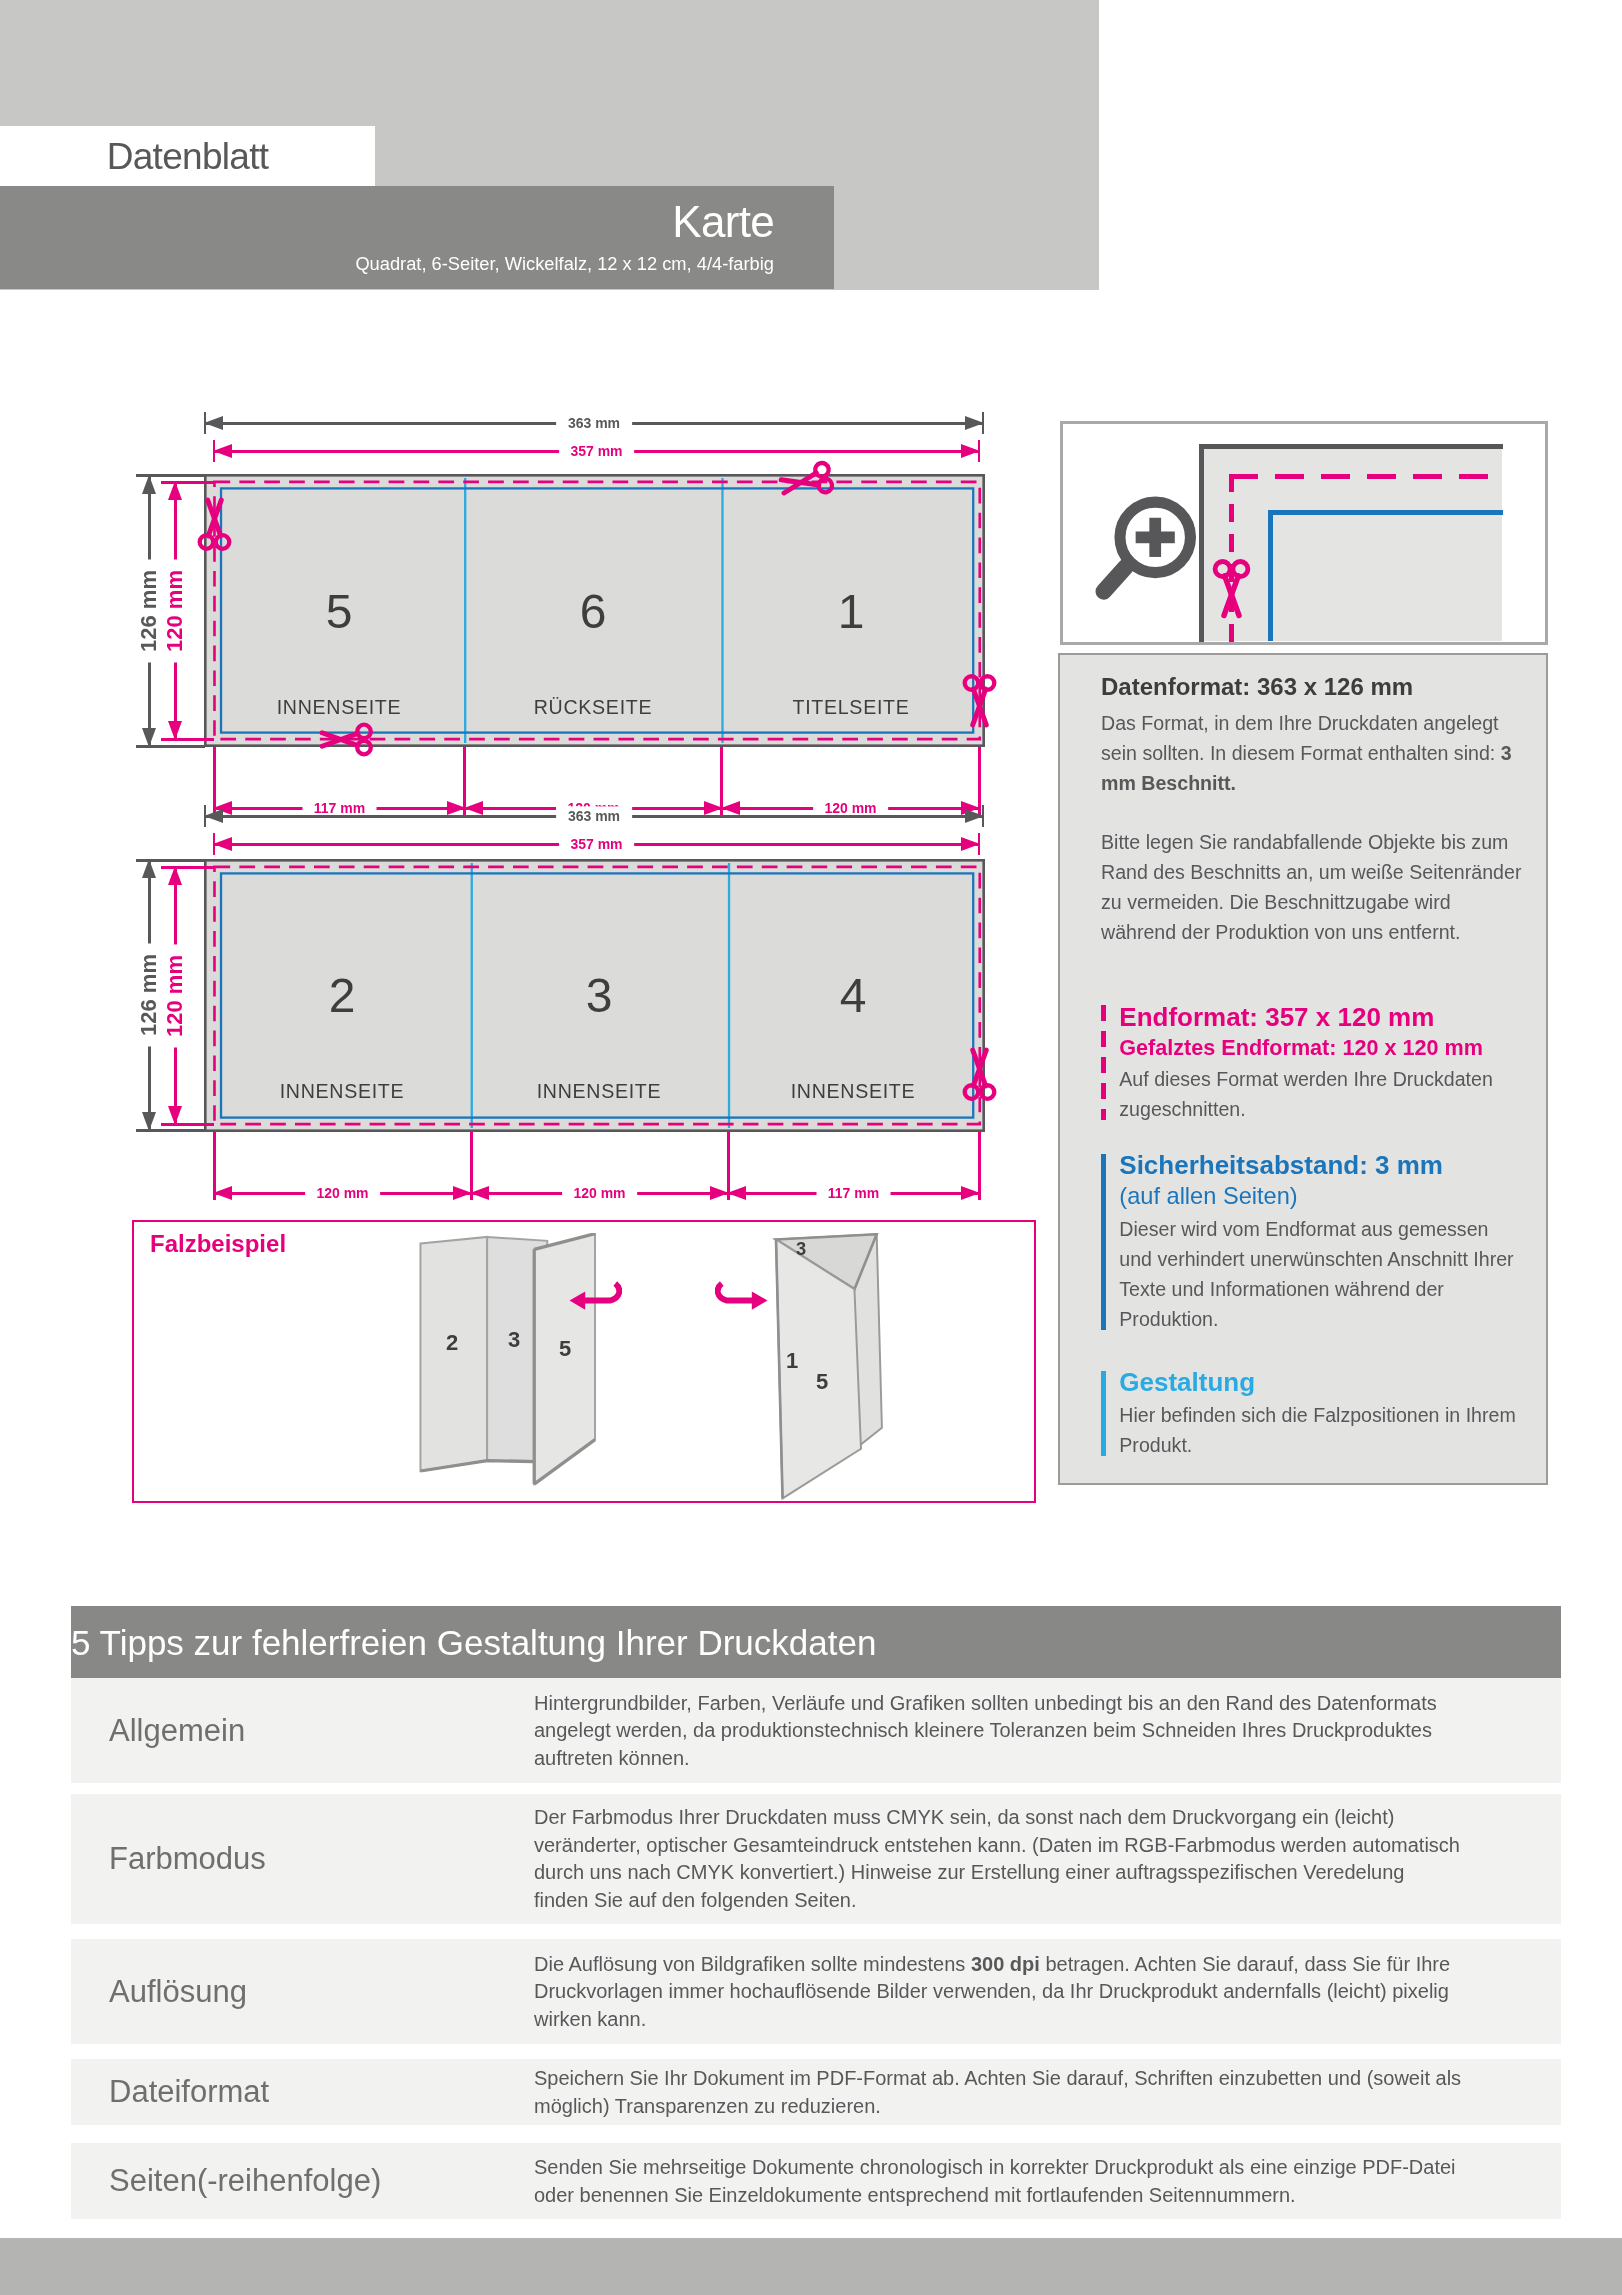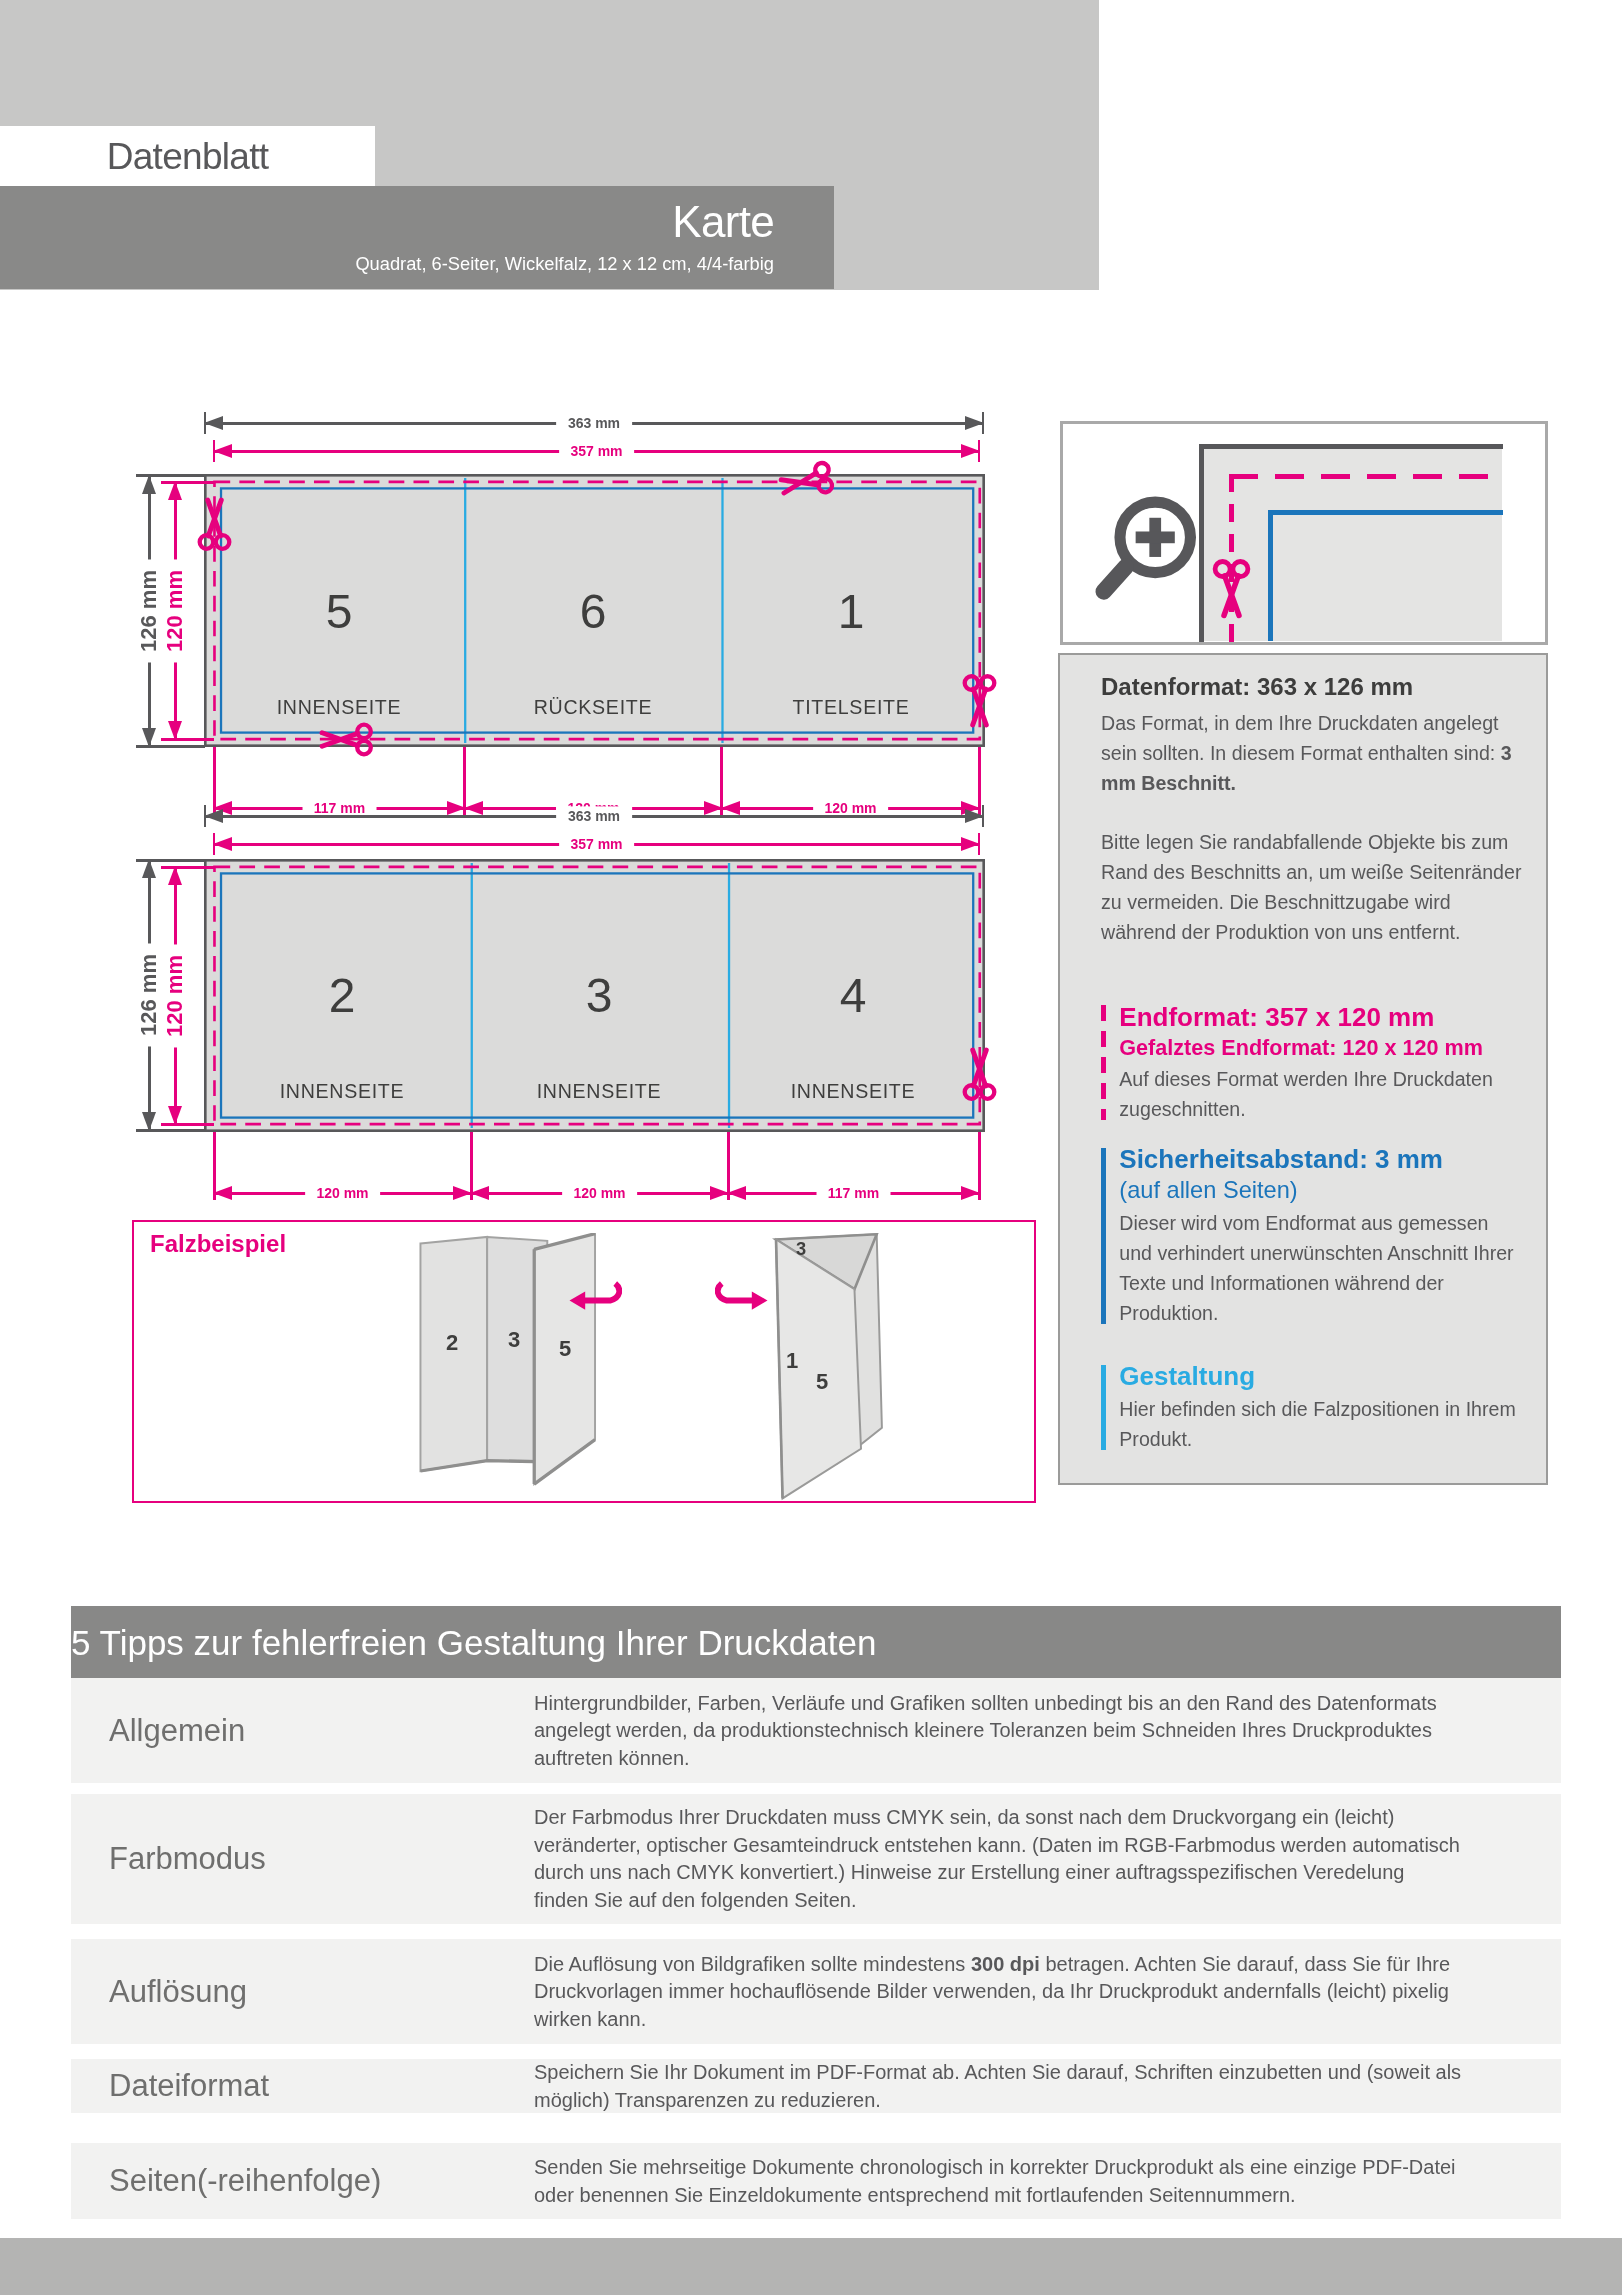--- a/index.html
+++ b/index.html
@@ -284,21 +284,21 @@
     <p class="sp-p" style="margin-top:6.5px;"><span>Das Format, in dem Ihre Druckdaten angelegt sein sollten. In diesem Format enthalten sind: </span><b>3 mm Beschnitt.</b></p>
     <p class="sp-p" style="margin-top:29px;">Bitte legen Sie randabfallende Objekte bis zum Rand des Beschnitts an, um weiße Seitenränder zu vermeiden. Die Beschnittzugabe wird während der Produktion von uns entfernt.</p>
 
     <div class="sp-section" style="margin-top:55px;">
       <i class="rule dashed"></i>
       <div class="sp-title t-mag">Endformat: 357 x 120 mm</div>
       <div class="sp-sub t-mag">Gefalztes Endformat: 120 x 120 mm</div>
       <p class="sp-p" style="margin-top:2.6px;">Auf dieses Format werden Ihre Druckdaten zugeschnitten.</p>
     </div>
 
-    <div class="sp-section" style="margin-top:20px;">
+    <div class="sp-section" style="margin-top:26px;">
       <i class="rule blue"></i>
       <div class="sp-title t-blue">Sicherheitsabstand: 3 mm</div>
       <div class="sp-sub2 t-blue">(auf allen Seiten)</div>
       <p class="sp-p" style="margin-top:2.6px;">Dieser wird vom Endformat aus gemessen und verhindert unerwünschten Anschnitt Ihrer Texte und Informationen während der Produktion.</p>
     </div>
 
     <div class="sp-section" style="margin-top:33px;">
       <i class="rule cyan"></i>
       <div class="sp-title t-cyan">Gestaltung</div>
       <p class="sp-p" style="margin-top:2.6px;">Hier befinden sich die Falzpositionen in Ihrem Produkt.</p>
@@ -312,21 +312,21 @@
     <div class="tip-text">Hintergrundbilder, Farben, Verläufe und Grafiken sollten unbedingt bis an den Rand des Datenformats angelegt werden, da produktionstechnisch kleinere Toleranzen beim Schneiden Ihres Druckproduktes auftreten können.</div>
   </div>
   <div class="tip-row" style="top:1794px;height:130px;">
     <span class="tip-label">Farbmodus</span>
     <div class="tip-text">Der Farbmodus Ihrer Druckdaten muss CMYK sein, da sonst nach dem Druckvorgang ein (leicht) veränderter, optischer Gesamteindruck entstehen kann. (Daten im RGB-Farbmodus werden automatisch durch uns nach CMYK konvertiert.) Hinweise zur Erstellung einer auftragsspezifischen Veredelung finden Sie  auf den folgenden Seiten.</div>
   </div>
   <div class="tip-row" style="top:1939px;height:105px;">
     <span class="tip-label">Auflösung</span>
     <div class="tip-text"><span>Die Auflösung von Bildgrafiken sollte mindestens </span><b>300 dpi</b><span> betragen. Achten Sie darauf, dass Sie für Ihre Druckvorlagen immer hochauflösende Bilder verwenden, da Ihr Druckprodukt andernfalls (leicht) pixelig wirken kann.</span></div>
   </div>
-  <div class="tip-row" style="top:2059px;height:54px;text-decoration:underline;">
+  <div class="tip-row" style="top:2059px;height:66px;text-decoration:underline;">
     <span class="tip-label">Dateiformat</span>
     <div class="tip-text">Speichern Sie Ihr Dokument im PDF-Format ab. Achten Sie darauf, Schriften einzubetten und (soweit als möglich) Transparenzen zu reduzieren.</div>
   </div>
   <div class="tip-row" style="top:2143px;height:76px;">
     <span class="tip-label">Seiten(-reihenfolge)</span>
     <div class="tip-text">Senden Sie mehrseitige Dokumente chronologisch in korrekter Druckprodukt als eine einzige PDF-Datei oder benennen Sie Einzeldokumente entsprechend mit fortlaufenden Seitennummern.</div>
   </div>
 
   <div class="footer"></div>
 </div>

